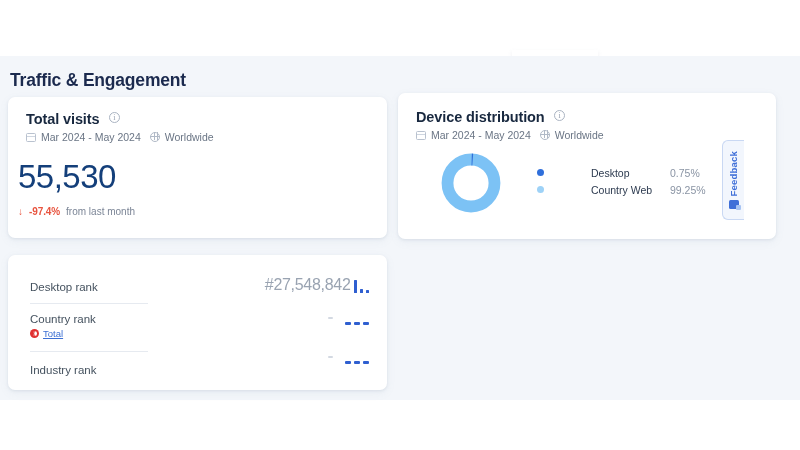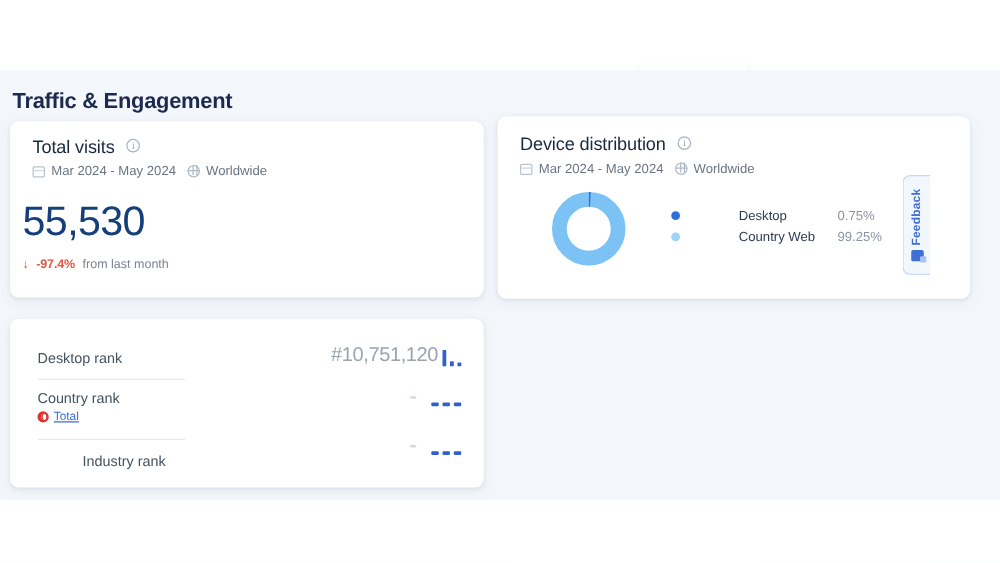--- a/index.html
+++ b/index.html
@@ -55,21 +55,21 @@
     border-radius: 7px;
     box-shadow: 0 1px 3px rgba(120,135,160,0.16), 0 3px 10px rgba(120,135,160,0.08);
   }
   #card-visits   { left: 8px;   top: 97px;  width: 379px; height: 141px; }
   #card-device   { left: 398px; top: 93px;  width: 378px; height: 146px; }
   #card-ranks    { left: 8px;   top: 255px; width: 379px; height: 135px; }
 
   
   .card-title {
     font-size: 14.5px;
-    font-weight: 400;
+    font-weight: 700;
     color: #18283f;
     letter-spacing: -0.1px;
     display: inline-block;
     vertical-align: middle;
   }
   .info-icon {
     display: inline-block;
     vertical-align: middle;
     margin-left: 5px;
     width: 11px; height: 11px;
@@ -320,21 +320,21 @@
     </div>
   </div>
 
   <div class="card" id="card-ranks">
 
     <div class="rank-row" style="top:20px;height:24px;">
       <div class="label-col">
         <div class="rank-label">Desktop rank</div>
       </div>
       <div class="rank-value" style="right:18px;top:2px;align-items:flex-end;">
-        <span class="rank-number">#10,751,120</span>
+        <span class="rank-number">#27,548,842</span>
         <span class="spark">
           <b style="height:13px;"></b>
             <b style="height:4px;"></b>
             <b style="height:3px;"></b>
         </span>
       </div>
     </div>
     <div class="rank-divider" style="top:48px;"></div>
 
     <div class="rank-row" style="top:55px;height:32px;">
@@ -349,21 +349,21 @@
         <span class="dash-tick" style="right:36px;top:-5px;"></span>
         <span class="dashes">
           <b></b>
             <b></b>
             <b></b>
         </span>
       </div>
     </div>
     <div class="rank-divider" style="top:96px;"></div>
 
-    <div class="rank-row" style="top:103px;height:24px;padding-left:36px;">
+    <div class="rank-row" style="top:103px;height:24px;">
       <div class="label-col">
         <div class="rank-label">Industry rank</div>
       </div>
       <div class="rank-value" style="right:18px;top:3px;">
         <span class="dash-tick" style="right:36px;top:-5px;"></span>
         <span class="dashes">
           <b></b>
             <b></b>
             <b></b>
         </span>

